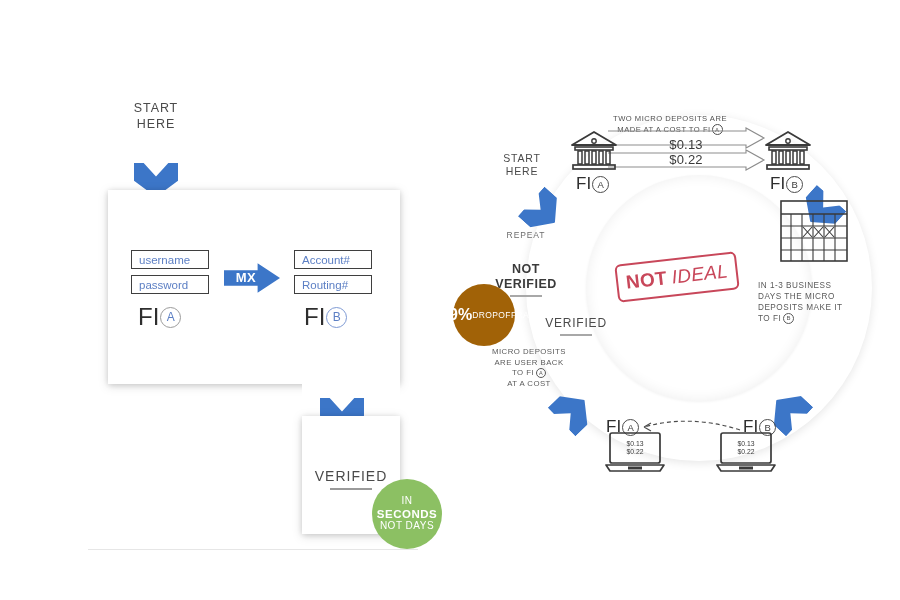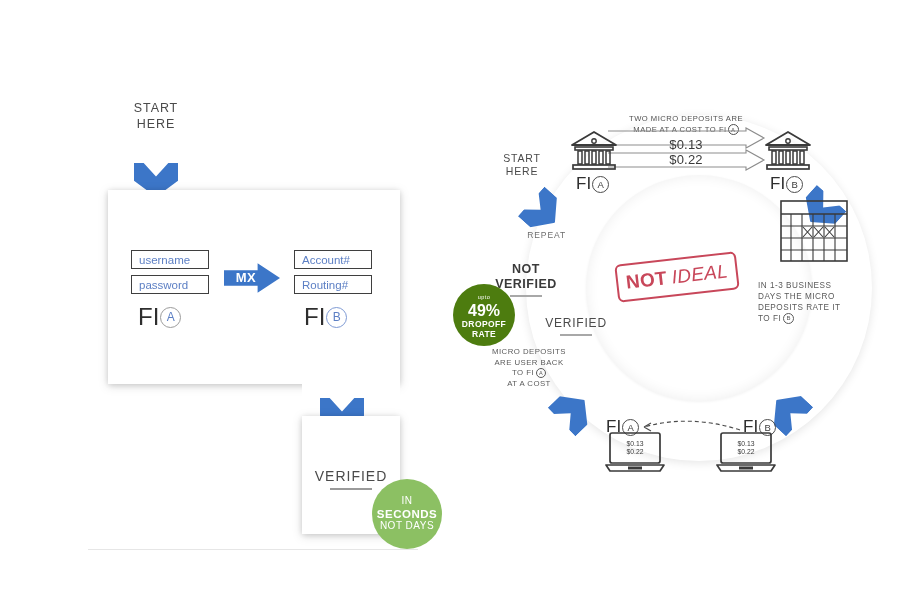--- a/index.html
+++ b/index.html
@@ -127,53 +127,53 @@
     font-size:10.5px;line-height:13px;letter-spacing:.8px;color:#4a4a4a;}
 
   .verified-tab{
     left:76px;top:216px;width:84px;height:38px;
     filter:drop-shadow(0 2px 4px rgba(0,0,0,.14));
   }
   .verified-tab-label{left:76px;top:226px;width:84px;text-align:center;
     font-size:12px;letter-spacing:.8px;color:#4a4a4a;}
   .verified-tab-rule{left:102px;top:244px;width:32px;height:1.6px;background:#a8a8a8;}
 
-  .repeat-label{left:28px;top:140px;width:80px;text-align:right;
+  .repeat-label{left:28px;top:140px;width:80px;text-align:center;
     font-size:8.5px;letter-spacing:.9px;color:#6d6d6d;}
   .notverified-label{left:20px;top:172px;width:96px;text-align:center;
     font-size:12.5px;line-height:15px;font-weight:700;letter-spacing:.5px;color:#3a3a3a;}
   .notverified-rule{left:52px;top:205px;width:32px;height:1.6px;background:#a8a8a8;}
 
   .dropoff{
     left:-5px;top:194px;width:62px;height:62px;border-radius:50%;
-    background:#4d7c0f;color:#ffffff;flex-direction:column;line-height:10px;
+    background:#a16207;color:#ffffff;flex-direction:row;line-height:10px;
   }
   .dropoff .upto{font-size:5.5px;letter-spacing:.4px;margin-bottom:1px;}
   .dropoff .pct{font-size:16px;font-weight:700;line-height:16px;}
-  .dropoff .l1,.dropoff .l2{font-size:8.5px;font-weight:700;letter-spacing:.4px;line-height:10px;}
+  .dropoff .l1,.dropoff .l2{font-size:8.5px;font-weight:400;letter-spacing:.4px;line-height:10px;}
 
   .micro-back{left:16px;top:257px;width:110px;text-align:center;
     font-size:7.8px;line-height:10.5px;letter-spacing:.45px;color:#5a5a5a;}
 
   .notideal{
     left:158px;top:168px;width:118px;height:34px;
     border:2.4px solid #c8475a;border-radius:6px;background:#fff;
     transform:rotate(-6.5deg);color:#c8475a;
     font-size:19px;letter-spacing:.3px;
   }
   .notideal .b{font-weight:700;}
   .notideal .i{font-weight:400;font-style:italic;margin-left:5px;}
 
   .cal-cap{left:300px;top:190px;width:110px;
     font-size:8.2px;line-height:11px;letter-spacing:.5px;color:#5a5a5a;}
 
   .deposit-cap{left:185px;top:345px;width:92px;text-align:center;
     font-size:8.4px;line-height:11px;letter-spacing:.45px;color:#5a5a5a;font-weight:600;}
 
-  .top-cap{left:148px;top:24px;width:160px;text-align:center;
+  .top-cap{left:132px;top:24px;width:160px;text-align:center;
     font-size:7.6px;line-height:10px;letter-spacing:.5px;color:#4f4f4f;}
   .amt{left:178px;top:47px;width:100px;text-align:center;
     font-size:13px;line-height:15px;color:#3a3a3a;letter-spacing:.2px;}
 
   .fi-top{position:absolute;display:flex;align-items:center;font-size:17px;color:#2e2e2e;}
   .fi-top .ring{display:inline-flex;align-items:center;justify-content:center;
     width:15px;height:15px;border-radius:50%;border:1.2px solid #4c4c4c;
     font-size:9.5px;margin-left:1px;color:#3a3a3a;}
 
   .lap-amt{position:absolute;text-align:center;font-size:6.8px;line-height:8px;color:#3a3a3a;}
@@ -313,21 +313,21 @@
           <line x1="32" y1="27" x2="23" y2="37"></line>
         <line x1="34" y1="27" x2="43" y2="37"></line>
           <line x1="43" y1="27" x2="34" y2="37"></line>
         <line x1="45" y1="27" x2="54" y2="37"></line>
           <line x1="54" y1="27" x2="45" y2="37"></line>
       </g>
     </svg>
     <div class="abs cal-cap">
       <div>IN 1-3 BUSINESS</div>
       <div>DAYS THE MICRO</div>
-      <div>DEPOSITS RATE IT</div>
+      <div>DEPOSITS MAKE IT</div>
       <div class="nowrap">
         <span>TO FI</span><span style="display:inline-flex;align-items:center;justify-content:center;width:9px;height:9px;border-radius:50%;border:1px solid #5a5a5a;font-size:6px;margin-left:2px;vertical-align:middle;">B</span>
       </div>
     </div>
 
     <div class="fi-top" style="left:148px;top:327px;">
       <span>FI</span>
       <span class="ring">A</span>
     </div>
     <div class="fi-top" style="left:285px;top:327px;">

